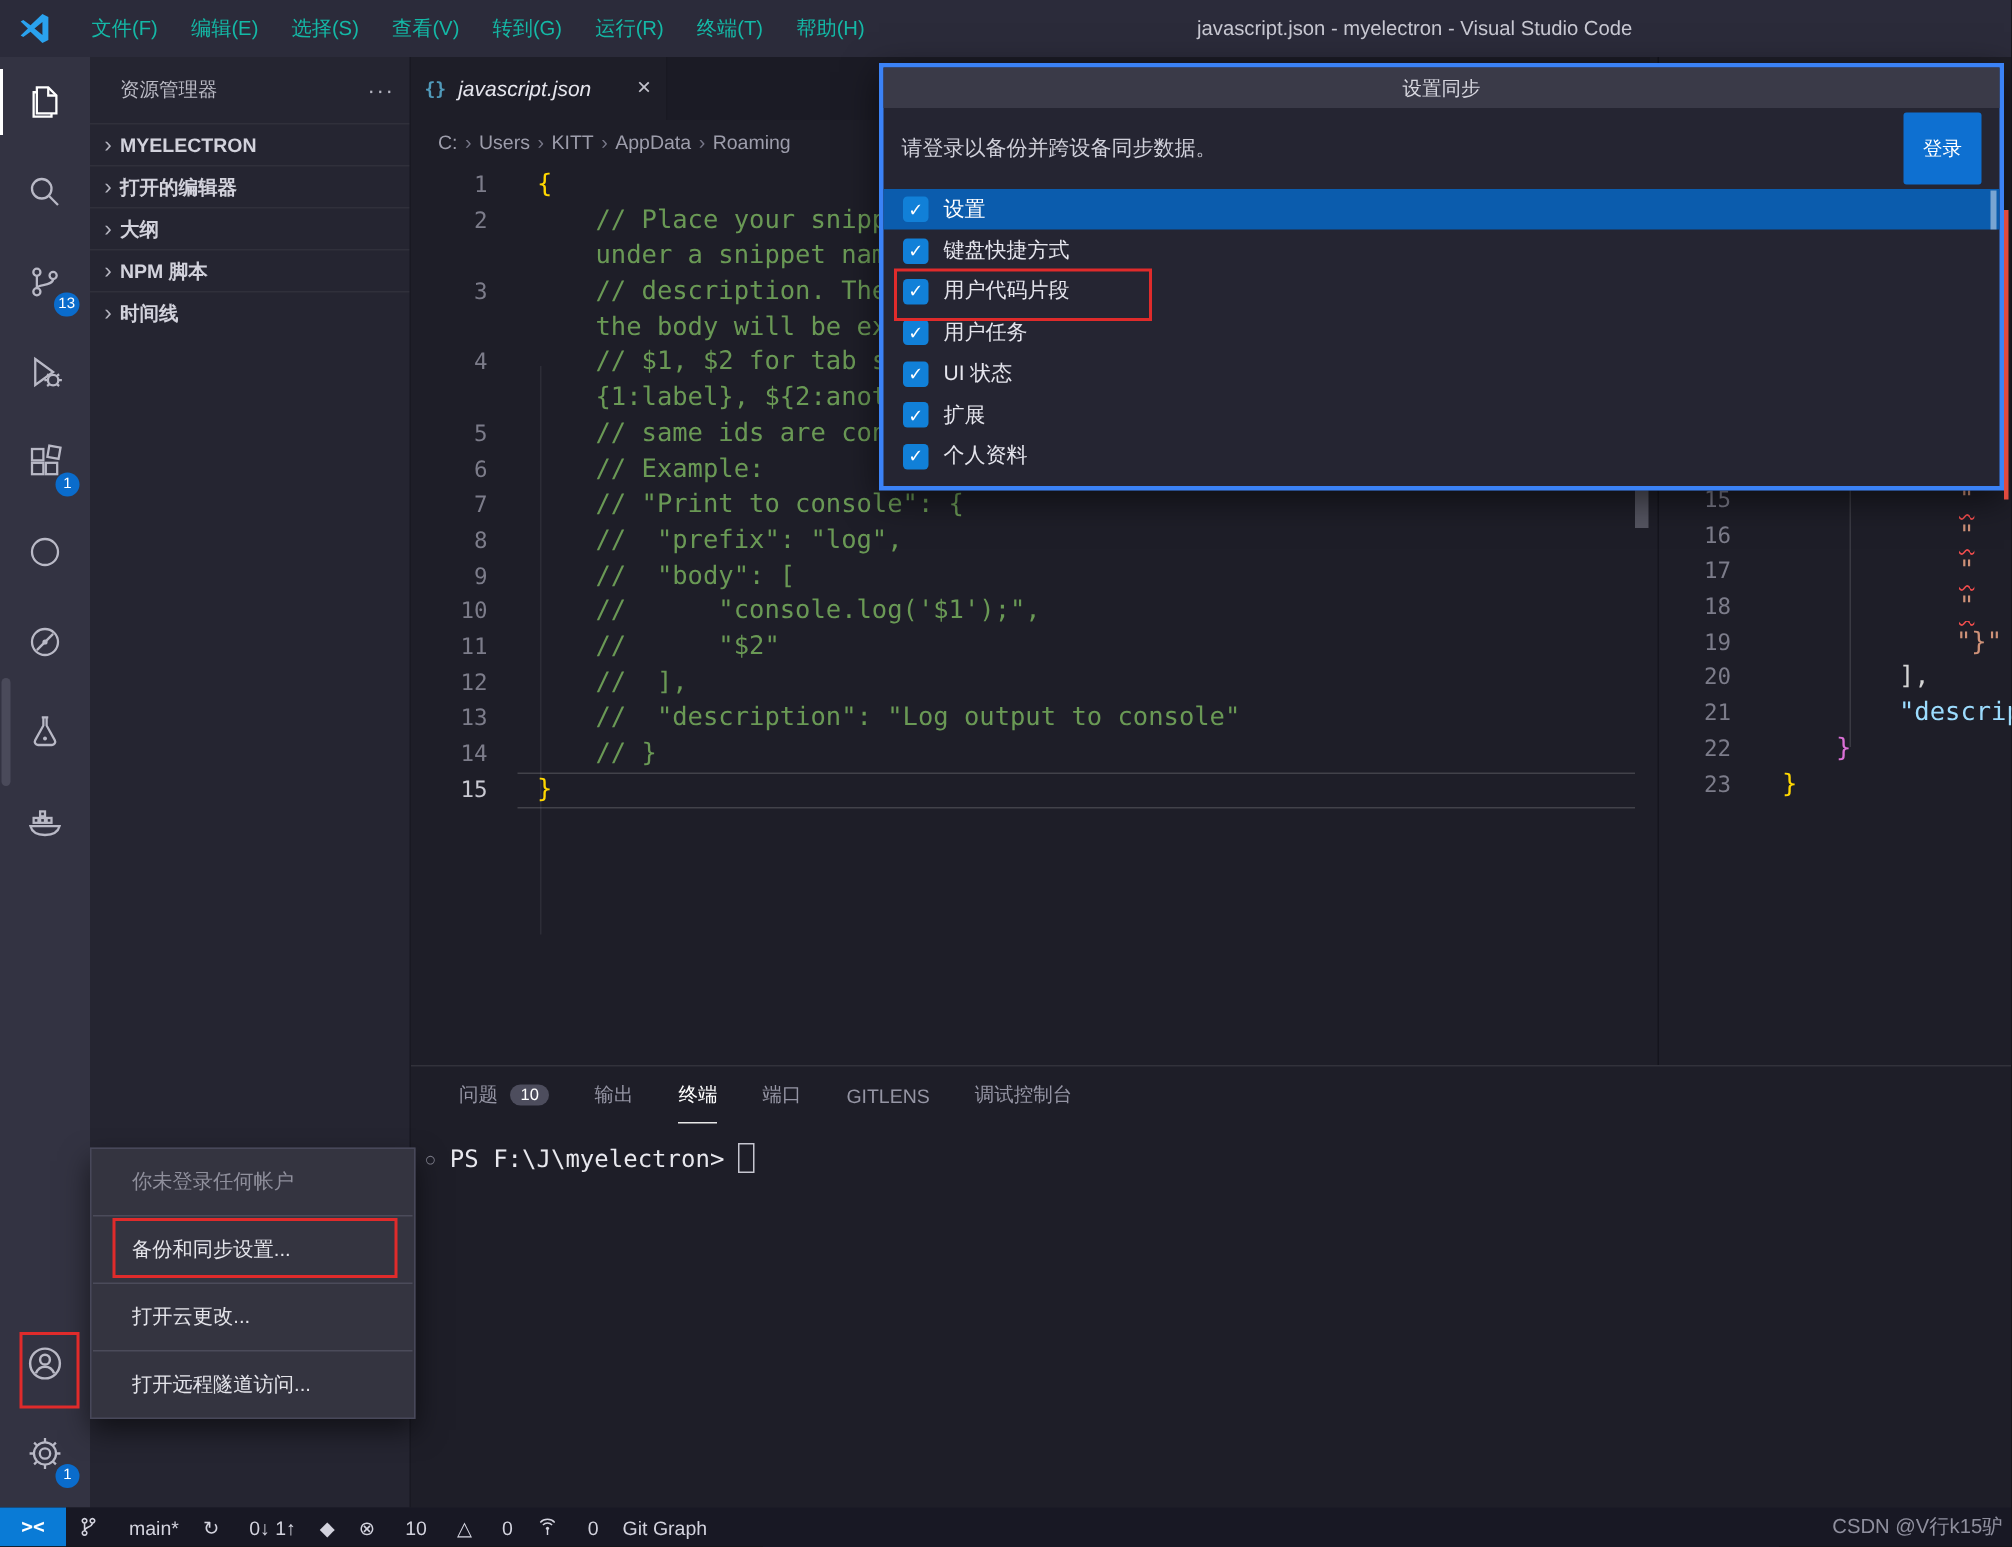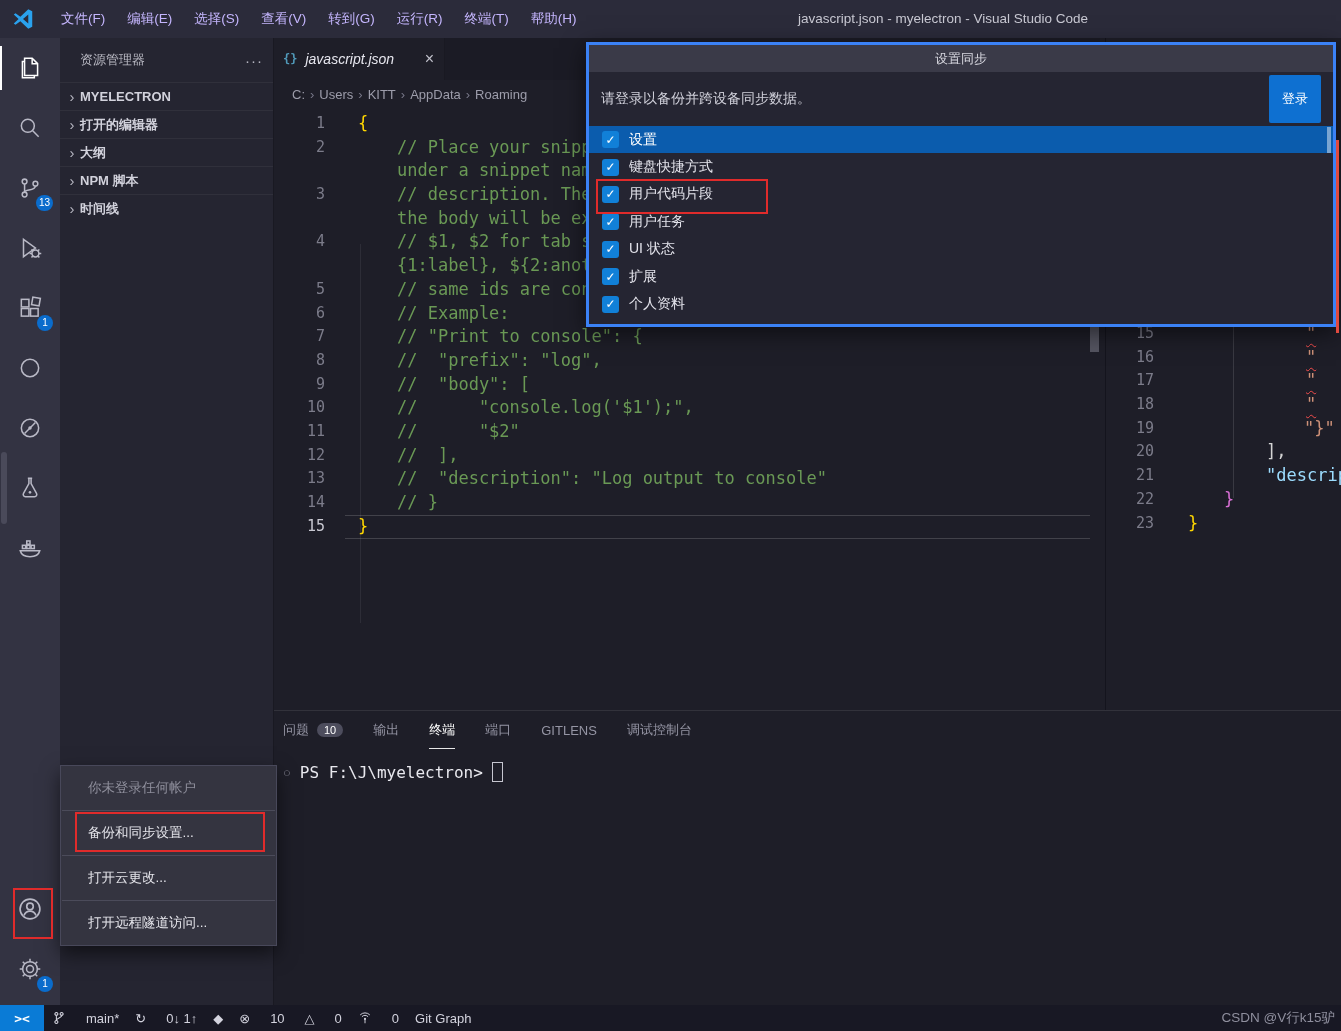--- a/index.html
+++ b/index.html
@@ -3,21 +3,21 @@
 <meta charset="utf-8">
 <style>
   html,body{margin:0;padding:0;background:#111;}
   .app{position:relative;width:1341px;height:1031px;background:#1e1e28;overflow:hidden;
        font-family:"Liberation Sans",sans-serif;color:#cccccc;}
   
   .titlebar{position:absolute;left:0;top:0;width:1341px;height:38px;background:#2b2b3a;
             display:flex;align-items:center;z-index:5;}
   .vslogo{margin-left:12px;width:22px;height:22px;flex:none;}
   .menus{display:flex;margin-left:16px;}
-  .menu-item{padding:5px 11px;font-size:13.5px;color:#c4b5fd;border-radius:4px;}
+  .menu-item{padding:5px 11px;font-size:13.5px;color:#14b8a6;border-radius:4px;}
   .window-title{position:absolute;left:798px;top:0;height:38px;line-height:38px;font-size:13.5px;color:#c8c8d2;}
   
   .activitybar{position:absolute;left:0;top:38px;width:60px;height:967px;background:#333342;z-index:4;}
   .ab-item{position:relative;width:60px;height:60px;display:flex;align-items:center;justify-content:center;color:#a9a9b6;}
   .ab-item.active{color:#ffffff;}
   .ab-item.active::before{content:"";position:absolute;left:0;top:8px;bottom:8px;width:2px;background:#ffffff;}
   .ab-bottom{position:absolute;left:0;bottom:6px;width:60px;}
   .badge{position:absolute;right:7px;bottom:7px;min-width:16px;height:16px;border-radius:9px;background:#0a6ccc;
          color:#fff;font-size:10px;line-height:16px;text-align:center;padding:0 3px;box-sizing:border-box;}
   .ab-scrollpill{position:absolute;left:1px;top:414px;width:6px;height:72px;border-radius:3px;background:#4a4a5a;}
@@ -69,21 +69,21 @@
   .orange{color:#ce9178;}
   .lblue{color:#9cdcfe;}
   .purple{color:#da70d6;}
   .white{color:#d4d4d4;}
   .sq{text-decoration:underline;text-decoration-style:wavy;text-decoration-color:#f14c4c;text-underline-offset:4px;text-decoration-thickness:1px;}
   .indent-guide-right{position:absolute;left:127px;top:288px;width:1px;height:172px;background:rgba(255,255,255,0.12);}
   .overview-errors{position:absolute;left:1336px;top:140px;width:3px;height:193px;background:#e04a3f;z-index:60;}
   
   .panel{position:absolute;left:273px;top:710px;width:1068px;height:295px;background:#1e1e28;
          border-top:1px solid rgba(255,255,255,0.09);z-index:2;}
-  .panel-tabs{display:flex;align-items:center;height:38px;padding-left:10px;}
+  .panel-tabs{display:flex;align-items:center;height:38px;padding-left:33px;}
   .ptab{display:flex;align-items:center;margin-right:30px;font-size:13px;color:#9595a4;height:38px;box-sizing:border-box;}
   .ptab.active{color:#ffffff;border-bottom:1px solid #e7e7e7;}
   .pbadge{margin-left:8px;background:#4d4d5d;color:#fff;border-radius:10px;font-size:11px;padding:1px 7px;}
   .term-line{display:flex;align-items:center;margin-top:13px;padding-left:10px;
              font-family:"DejaVu Sans Mono",monospace;font-size:16px;color:#e8e8ee;}
   .term-dec{color:#80808e;font-size:13px;margin-right:9px;font-family:"Liberation Sans",sans-serif;}
   .term-dec::before{content:"○";}
   .cursor{display:inline-block;width:9px;height:18px;border:1px solid #c6c6d0;margin-left:9px;}
   
   .dialog{position:absolute;left:586px;top:42px;width:750px;background:#252532;border:3px solid #3b82f6;

